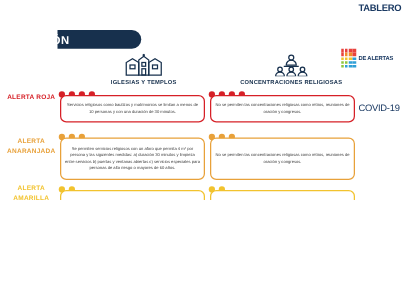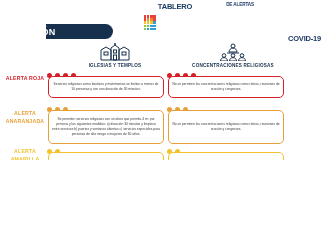--- a/index.html
+++ b/index.html
@@ -18,24 +18,24 @@
   .bar-icon i { display: block; width: 2px; background: #5b8fc9; }
   .bar-icon i:nth-child(1) { height: 6px; }
   .bar-icon i:nth-child(2) { height: 9px; }
   .bar-icon i:nth-child(3) { height: 4px; }
   .sq-icon { width: 6px; height: 6px; background: #2f5c8f; margin-bottom: 1px; }
 
   
   .logo { position: absolute; right: 3px; top: 3px; display: flex; align-items: center; gap: 2px; }
   .logo-grid { display: grid; grid-template-columns: repeat(4, 2.6px); grid-template-rows: repeat(5, 2.6px); gap: 0.6px; }
   .logo-grid span { display: block; width: 2.6px; height: 2.6px; }
-  .logo-text { display: flex; flex-direction: row; line-height: 1; gap: 34px; }
+  .logo-text { display: flex; flex-direction: column; line-height: 1; gap: 34px; }
   .logo-l1 { font-size: 7.5px; font-weight: bold; color: #1b3a63; letter-spacing: -0.2px; }
   .logo-l2 { font-size: 4.6px; font-weight: bold; color: #1b3a63; letter-spacing: -0.1px; }
-  .logo-l3 { font-size: 7.5px; font-weight: bold; color: #1b3a63; letter-spacing: -0.2px; margin-top: 32px; }
+  .logo-l3 { font-size: 7.5px; font-weight: normal; color: #1b3a63; letter-spacing: -0.2px; }
 
   
   .section-title {
     position: absolute; left: 0; top: 24px; width: 113px; height: 15px;
     background: #17304d; border-radius: 0 9px 9px 0;
     display: flex; align-items: center; padding-left: 9px;
   }
   .section-title span {
     color: #fff; font-size: 9px; font-weight: bold; letter-spacing: 0.4px;
   }

